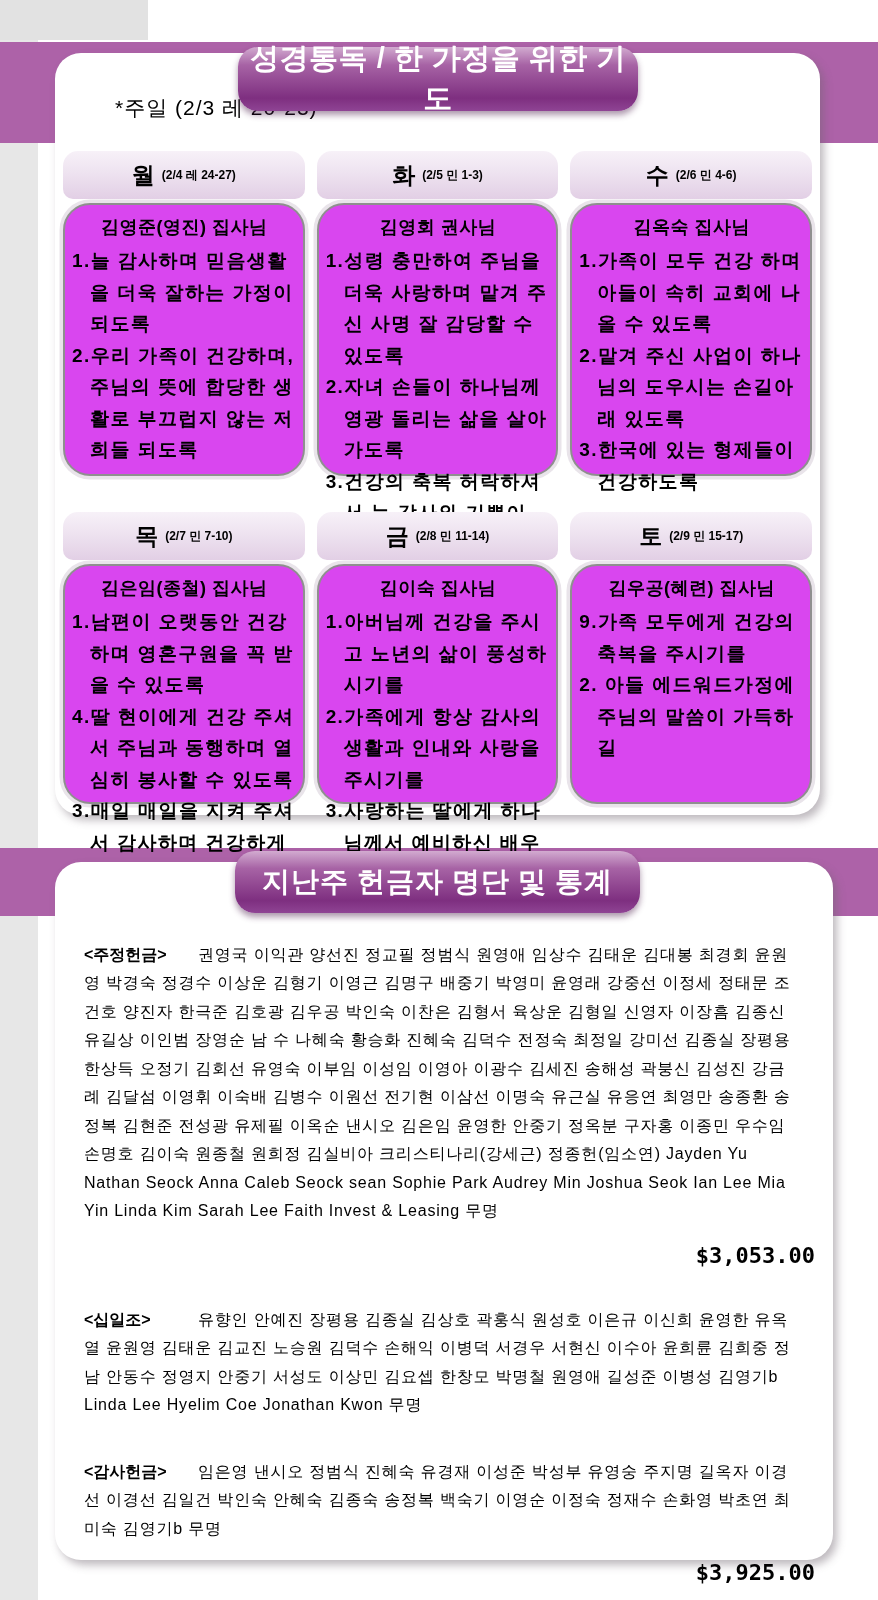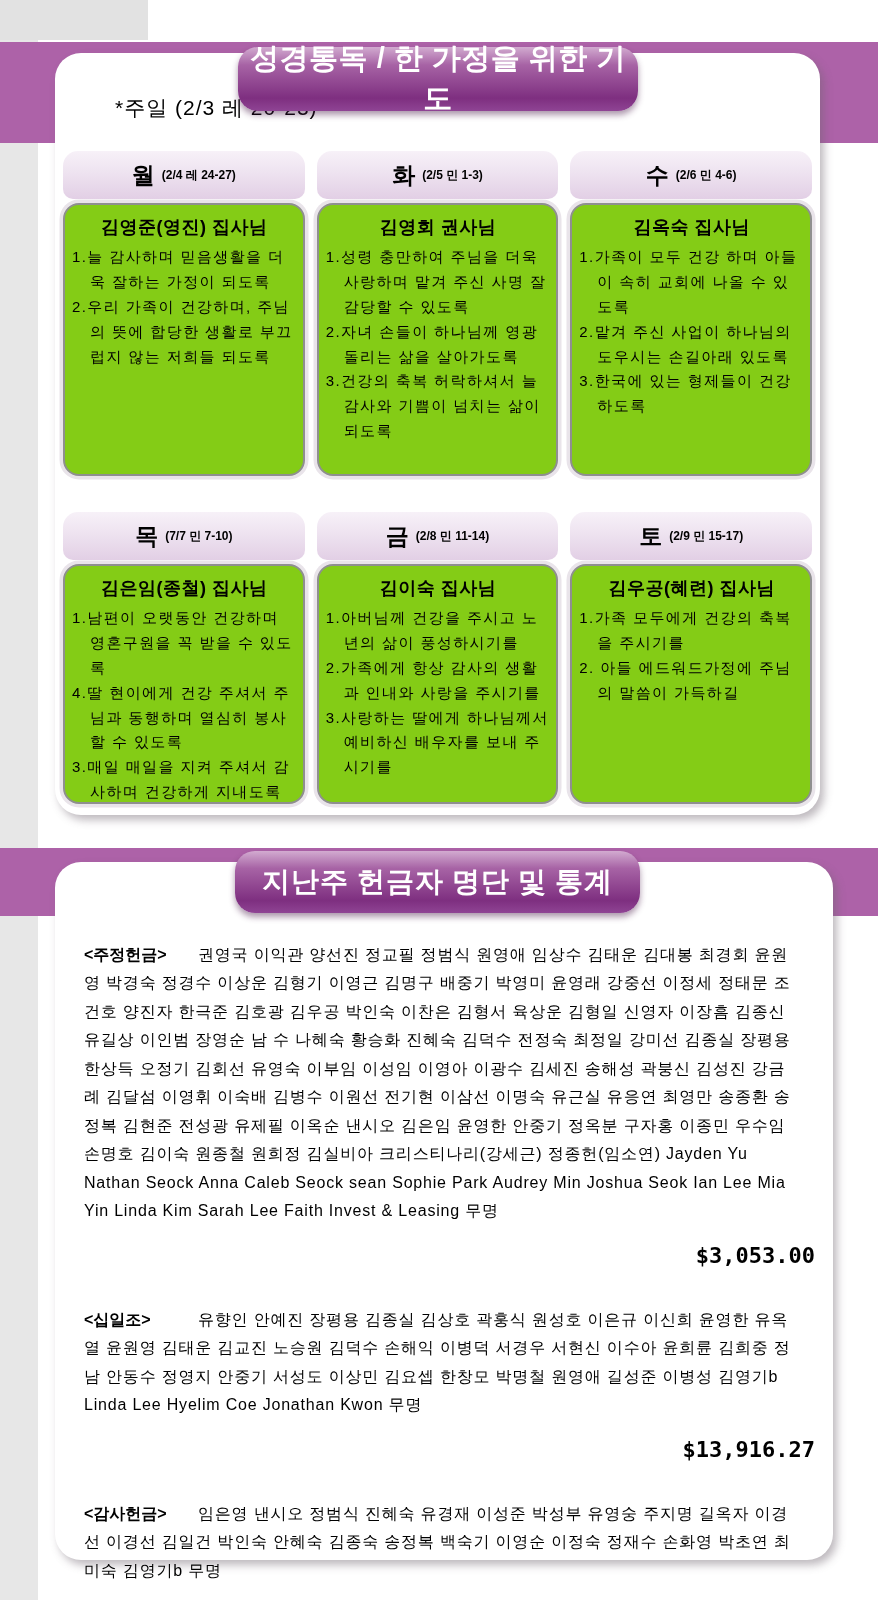--- a/index.html
+++ b/index.html
@@ -34,30 +34,30 @@
   }
   .tab{
     height:48px;margin-bottom:4px;
     border-radius:15px 15px 10px 10px;
     background:linear-gradient(180deg,#f7f1f8 0%,#eee3f0 45%,#e2cfe5 100%);
     display:flex;align-items:center;justify-content:center;gap:7px;
   }
   .tab .day{font-size:23px;font-weight:bold;}
   .tab .ref{font-size:12px;font-weight:bold;}
   .card{
-    background:#84cc16;border:2px solid #8f8f8f;border-radius:16px;
+    background:#d946ef;border:2px solid #8f8f8f;border-radius:27px;
     box-shadow:0 0 0 3.5px #e9e4ea;
     padding:6px 6px 0 7px;box-sizing:border-box;
   }
   .daygrid .cell:nth-child(-n+3) .card{height:273px;}
   .daygrid .cell:nth-child(n+4) .card{height:240px;}
   .pname{text-align:center;font-size:18px;font-weight:bold;margin:4px 0 6px 0;letter-spacing:0.5px;}
   .item{
-    font-size:15px;line-height:1.66;letter-spacing:1.4px;
-    padding-left:18px;text-indent:-18px;
+    font-size:19px;line-height:1.66;letter-spacing:1.4px;
+    padding-left:18px;text-indent:-18px;font-weight:bold;
   }
   
   .offering{margin-bottom:38px;}
   .names-line{margin:17px;font-size:16px;line-height:1.78;letter-spacing:0.8px;}
   .olabel{font-weight:bold;display:inline-block;min-width:98px;margin-right:16px;letter-spacing:0;}
   .amount{
     text-align:right;padding-right:4px;margin-top:8px;
     font-family:"DejaVu Sans Mono",monospace;font-size:22px;font-weight:bold;
   }
 </style>
@@ -108,21 +108,21 @@
         <div class="pname">김옥숙 집사님</div>
         <div class="item">1.가족이 모두 건강 하며 아들이 속히 교회에 나올 수 있도록</div>
         <div class="item">2.맡겨 주신 사업이 하나님의 도우시는 손길아래 있도록</div>
         <div class="item">3.한국에 있는 형제들이 건강하도록</div>
       </div>
     </div>
 
     <div class="cell">
       <div class="tab">
         <span class="day">목</span>
-        <span class="ref">(7/7  민 7-10)</span>
+        <span class="ref">(2/7  민 7-10)</span>
       </div>
       <div class="card">
         <div class="pname">김은임(종철) 집사님</div>
         <div class="item">1.남편이 오랫동안 건강하며 영혼구원을 꼭 받을 수 있도록</div>
         <div class="item">4.딸 현이에게 건강 주셔서 주님과 동행하며 열심히 봉사할 수 있도록</div>
         <div class="item">3.매일 매일을 지켜 주셔서 감사하며 건강하게 지내도록</div>
       </div>
     </div>
 
     <div class="cell">
@@ -138,42 +138,41 @@
       </div>
     </div>
 
     <div class="cell">
       <div class="tab">
         <span class="day">토</span>
         <span class="ref">(2/9  민 15-17)</span>
       </div>
       <div class="card">
         <div class="pname">김우공(혜련) 집사님</div>
-        <div class="item">1.가족 모두에게 건강의 축복을 주시기를</div>
+        <div class="item">9.가족 모두에게 건강의 축복을 주시기를</div>
         <div class="item">2. 아들 에드워드가정에 주님의 말씀이 가득하길</div>
       </div>
     </div>
 
   </div>
 </div>
 
 <div class="ribbon ribbon1">
   <span>성경통독 / 한 가정을 위한 기도</span>
 </div>
 
 <div class="panel panel2">
 
   <div class="offering">
     <p class="names-line"><span class="olabel">&lt;주정헌금&gt;</span><span class="onames">권영국 이익관 양선진 정교필 정범식 원영애 임상수 김태운 김대봉 최경회 윤원영 박경숙 정경수 이상운 김형기 이영근 김명구 배중기 박영미 윤영래 강중선 이정세 정태문 조건호 양진자 한극준 김호광 김우공 박인숙 이찬은 김형서 육상운 김형일 신영자 이장흠 김종신 유길상 이인범 장영순 남 수 나혜숙 황승화 진혜숙 김덕수 전정숙 최정일 강미선 김종실 장평용 한상득 오정기 김회선 유영숙 이부임 이성임 이영아 이광수 김세진 송해성 곽붕신 김성진 강금례 김달섬 이영휘 이숙배 김병수 이원선 전기현 이삼선 이명숙 유근실 유응연 최영만 송종환 송정복 김현준 전성광 유제필 이옥순 낸시오 김은임 윤영한 안중기 정옥분 구자홍 이종민 우수임 손명호 김이숙 원종철 원희정 김실비아 크리스티나리(강세근) 정종헌(임소연) Jayden Yu  Nathan Seock  Anna  Caleb Seock  sean  Sophie Park  Audrey Min  Joshua Seok  Ian Lee  Mia Yin  Linda Kim  Sarah Lee  Faith Invest &amp; Leasing 무명</span></p>
     <div class="amount">$3,053.00</div>
   </div>
 
   <div class="offering">
     <p class="names-line"><span class="olabel">&lt;십일조&gt;</span><span class="onames">유향인 안예진 장평용 김종실 김상호 곽훙식 원성호 이은규 이신희 윤영한 유옥열 윤원영 김태운 김교진 노승원 김덕수 손해익 이병덕 서경우 서현신 이수아 윤희륜 김희중 정 남 안동수 정영지 안중기 서성도 이상민 김요셉 한창모 박명철 원영애 길성준 이병성 김영기b Linda Lee  Hyelim Coe  Jonathan Kwon 무명</span></p>
-    <div class="amount">$13,916.27</div>
   </div>
 
   <div class="offering">
     <p class="names-line"><span class="olabel">&lt;감사헌금&gt;</span><span class="onames">임은영 낸시오 정범식 진혜숙 유경재 이성준 박성부 유영숭 주지명 길옥자 이경선 이경선 김일건 박인숙 안혜숙 김종숙 송정복 백숙기 이영순 이정숙 정재수 손화영 박초연 최미숙 김영기b 무명</span></p>
     <div class="amount">$3,925.00</div>
   </div>
 
 </div>
 
 <div class="ribbon ribbon2">

